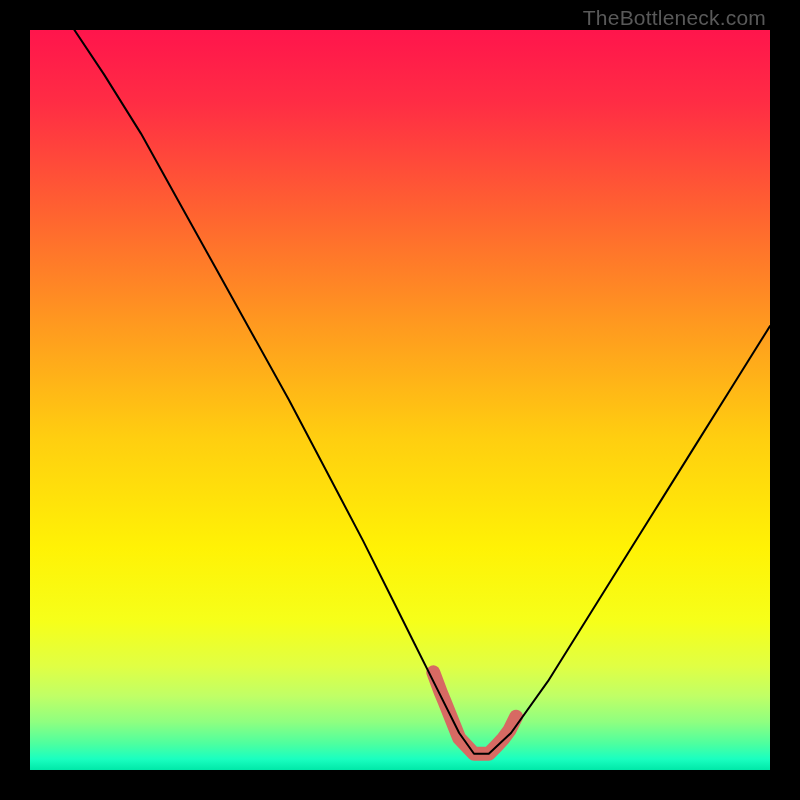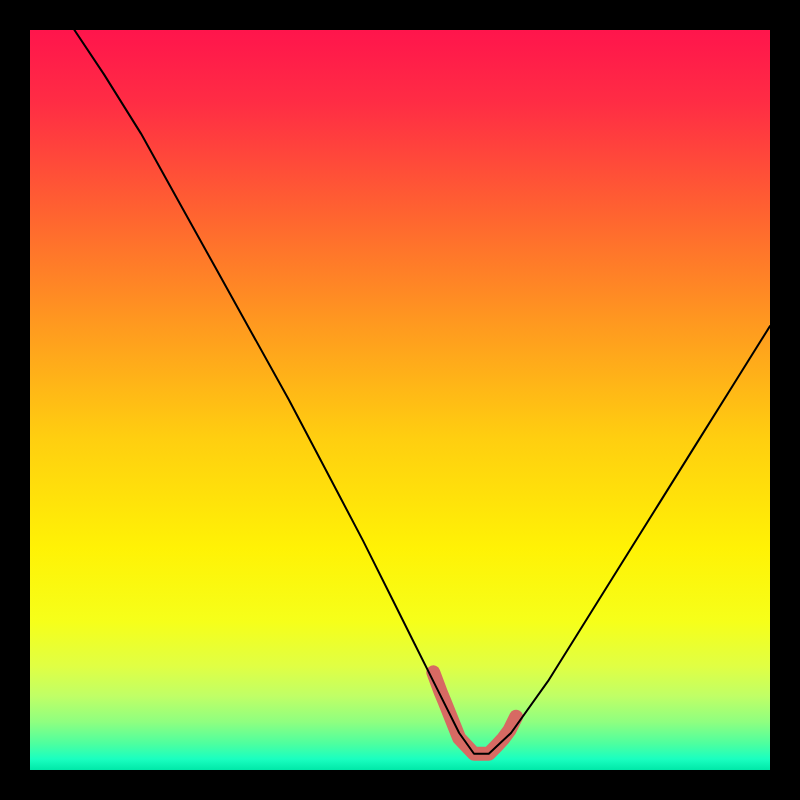--- a/index.html
+++ b/index.html
@@ -76,13 +76,14 @@
       </defs>
       <rect x="0" y="0" width="740" height="740" fill="url(#bg-grad)"></rect>
     </svg>
 
     <svg class="overlay" viewBox="0 0 740 740" preserveAspectRatio="none">
       <path id="highlight-path" fill="none" stroke-linecap="round" stroke-linejoin="round" d="M403.30 642.32 L410.70 662.30 L414.40 671.18 L421.80 689.68 L429.20 708.18 L444.00 723.72 L458.80 723.72 L466.20 716.32 L473.60 708.18 L479.52 700.04 L486.18 686.72" stroke="#d76a63" stroke-width="14"></path>
       <path id="curve-path" fill="none" stroke-linecap="round" stroke-linejoin="round" d="M44.40 0.00 L74.00 44.40 L111.00 103.60 L148.00 170.20 L185.00 236.80 L222.00 303.40 L259.00 370.00 L296.00 440.30 L333.00 510.60 L362.60 569.80 L384.80 614.20 L407.00 658.60 L429.20 703.00 L444.00 723.72 L458.80 723.72 L481.00 703.00 L518.00 651.20 L555.00 592.00 L592.00 532.80 L629.00 473.60 L666.00 414.40 L703.00 355.20 L740.00 296.00" stroke="#000000" stroke-width="2"></path>
     </svg>
   </div>
 
+  <div class="watermark">TheBottleneck.com</div>
 </div>
 
 </body></html>

